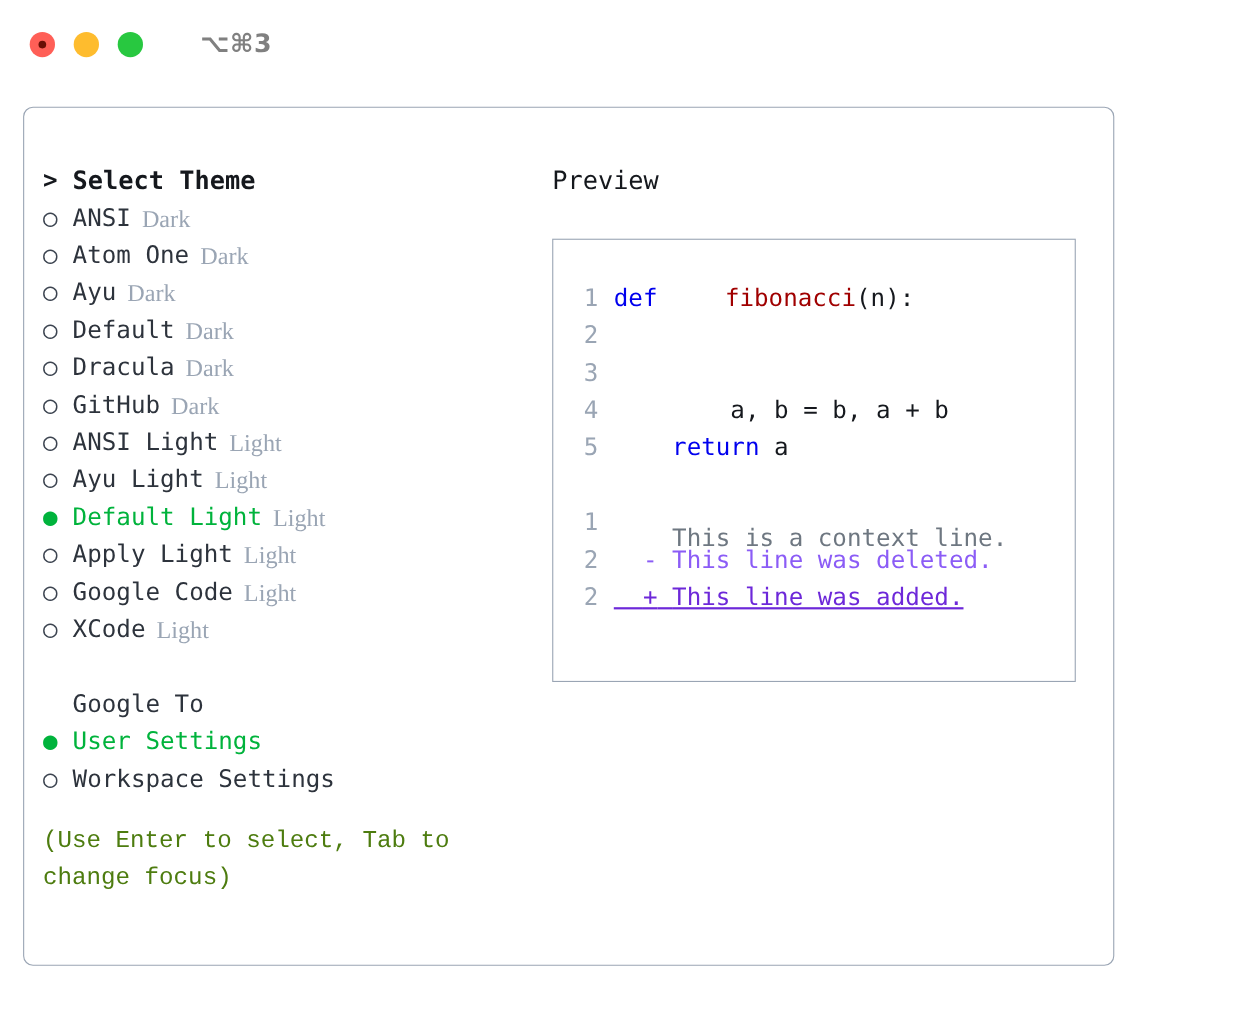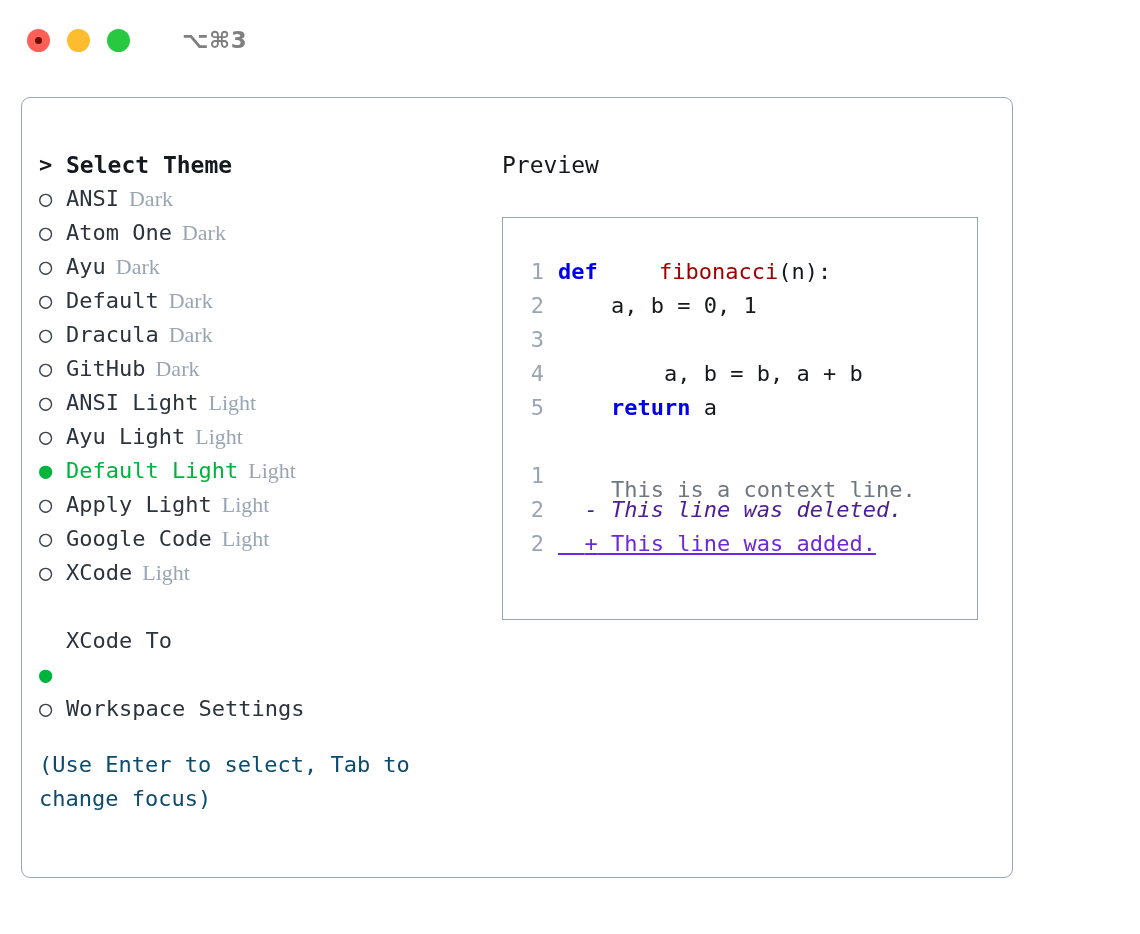--- a/index.html
+++ b/index.html
@@ -113,22 +113,23 @@
     color: #9aa5b4;
     margin-left: 10px;
     font-family: Liberation Serif, serif;
   }
   .spacer { height: 34px; }
 
   .help {
     margin-top: 22px;
     font-size: 22px;
     line-height: 34px;
-    color: #0c4a6e;
+    color: #4d7c0f;
     width: 420px;
+    font-family: Liberation Mono, monospace;
   }
 
   
   .right-col {
     position: absolute;
     left: 480px;
     top: 50px;
     width: 495px;
   }
   .preview-title {
@@ -160,26 +161,26 @@
     display: flex;
   }
   .lineno {
     width: 28px;
     flex: 0 0 28px;
     text-align: right;
     color: #9aa5b4;
     margin-right: 14px;
   }
   .code-text { white-space: pre; }
-  .tok-kw   { color: #0000ee; font-weight: bold; }
+  .tok-kw   { color: #0000ee; }
   .tok-fn   { color: #a00000; margin-left: 48px; }
   .tok-plain{ color: #15181d; }
   .blank-line { height: 34px; }
   .diff-ctx { color: #6e7781; margin-top: 14px; }
-  .diff-del { color: #4c1d95; font-style: italic; }
+  .diff-del { color: #8b5cf6; }
   .diff-add { color: #6d28d9; text-decoration: underline; }
 </style>
 </head>
 <body>
 
 <div class="titlebar">
   <div class="lights">
     <span class="light light-red"></span>
     <span class="light light-yellow"></span>
     <span class="light light-green"></span>
@@ -266,25 +267,26 @@
       <div class="row">
         <span class="marker">○</span>
         <span class="item-label">XCode</span>
         <span class="tag">Light</span>
       </div>
 
       <div class="spacer"></div>
 
       <div class="row">
         <span class="marker"></span>
-        <span class="item-label">XCode To</span>
+        <span class="item-label">Google To</span>
       </div>
 
       <div class="row">
         <span class="marker sel">●</span>
+        <span class="item-label selected">User Settings</span>
       </div>
 
       <div class="row">
         <span class="marker">○</span>
         <span class="item-label">Workspace Settings</span>
       </div>
 
       <div class="help">(Use Enter to select, Tab to change focus)</div>
     </div>
 
@@ -294,21 +296,20 @@
       <div class="preview-box">
         <div class="code-area">
 
           <div class="code-line">
             <span class="lineno">1</span>
             <span class="code-text"><span class="tok-kw">def </span><span class="tok-fn">fibonacci</span><span class="tok-plain">(n):</span></span>
           </div>
 
           <div class="code-line">
             <span class="lineno">2</span>
-            <span class="code-text"><span class="tok-plain">    a, b = 0, 1</span></span>
           </div>
 
           <div class="code-line">
             <span class="lineno">3</span>
           </div>
 
           <div class="code-line">
             <span class="lineno">4</span>
             <span class="code-text"><span class="tok-plain">        a, b = b, a + b</span></span>
           </div>

